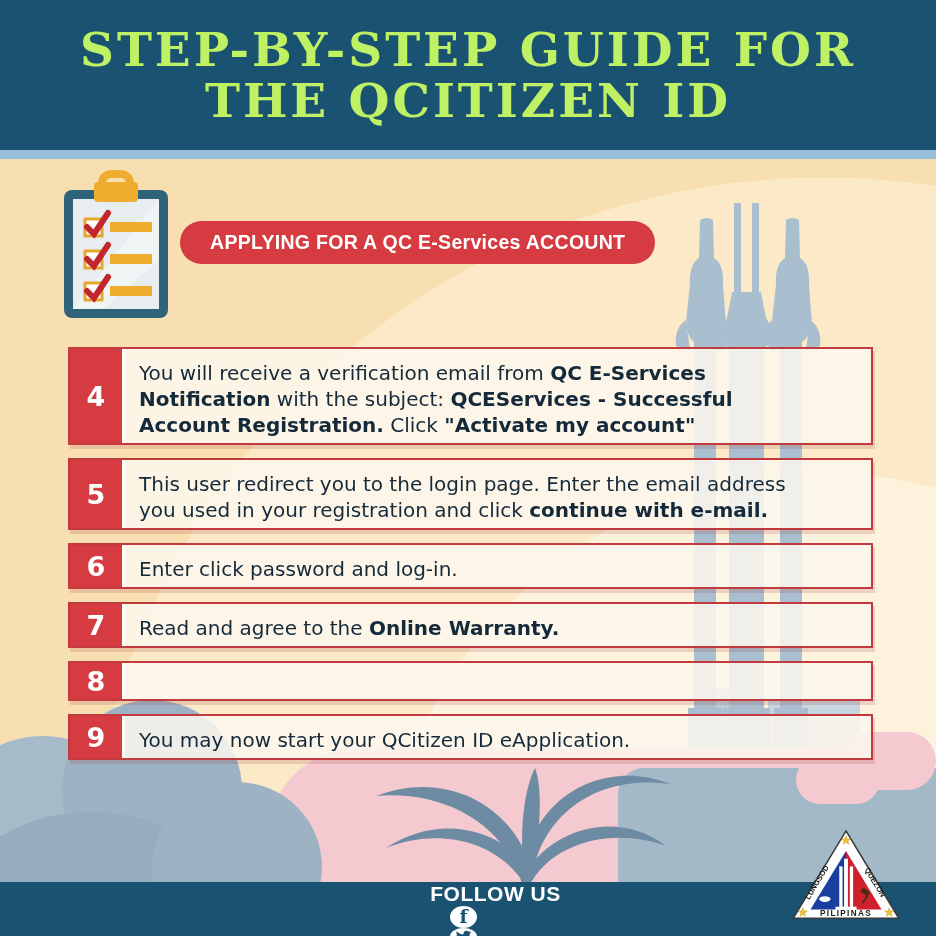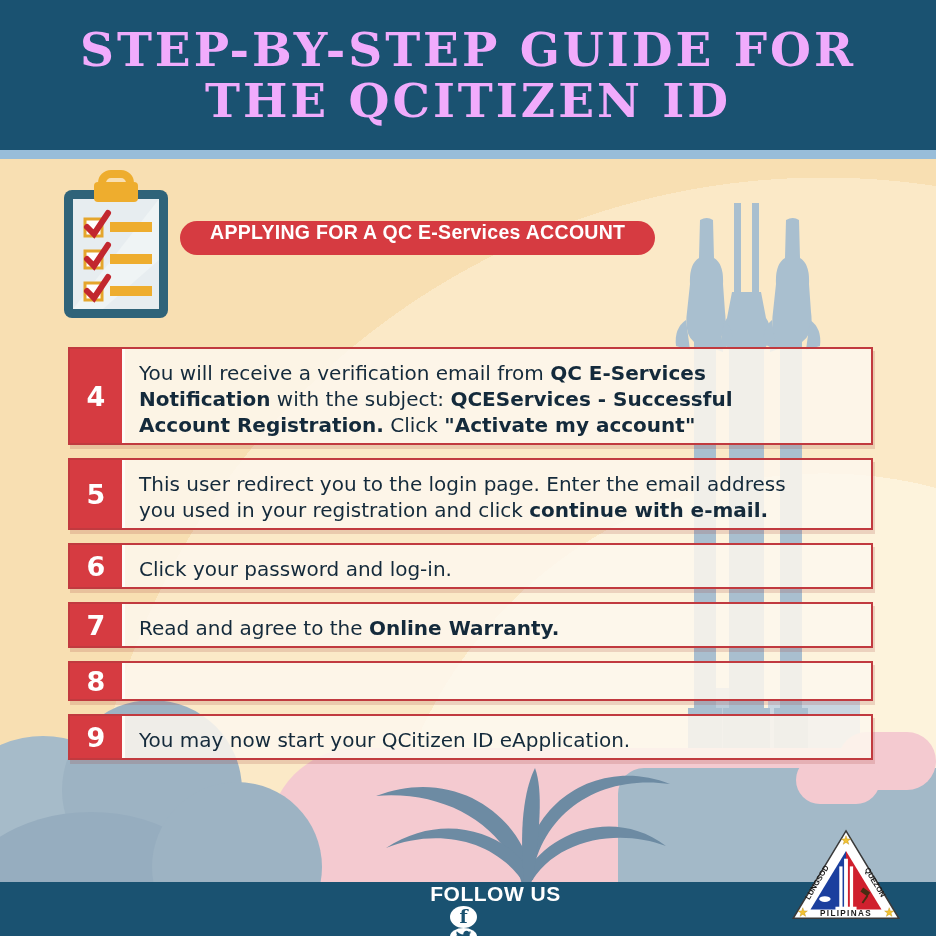--- a/index.html
+++ b/index.html
@@ -18,33 +18,33 @@
   .cloud{position:absolute;border-radius:50%;}
   .pink-blob{position:absolute;background:#f4cad0;}
   .palm{position:absolute;left:298px;top:716px;width:430px;height:176px;}
   
   .header{
     position:absolute;left:0;top:0;width:936px;height:150px;
     background:#1a5271;display:flex;flex-direction:column;
     align-items:center;justify-content:center;z-index:30;
   }
   .header h1{
-    margin:0;color:#f0abfc;font-family:"DejaVu Serif",serif;
+    margin:0;color:#bef264;font-family:"DejaVu Serif",serif;
     font-weight:700;font-size:47px;line-height:51px;letter-spacing:3px;
     text-align:center;
   }
   .header-strip{
     position:absolute;left:0;top:150px;width:936px;height:9px;
     background:#98bdd9;z-index:30;
   }
   
   .clipboard{position:absolute;left:58px;top:170px;width:118px;height:152px;z-index:12;}
   .banner-pill{
-    position:absolute;left:180px;top:221px;height:34px;z-index:12;
-    background:#d63b41;border-radius:22px;display:flex;align-items:flex-start;
+    position:absolute;left:180px;top:221px;height:43px;z-index:12;
+    background:#d63b41;border-radius:22px;display:flex;align-items:center;
     padding:0 30px;color:#fff;font-weight:700;font-size:19.5px;
     font-family:"Liberation Sans",sans-serif;letter-spacing:.3px;white-space:nowrap;
   }
   
   .steps{position:absolute;left:68px;top:347px;width:805px;z-index:10;}
   .step-row{
     display:flex;align-items:stretch;border:2px solid #c13a3f;
     background:rgba(253,247,238,0.86);margin-bottom:13px;
     box-shadow:2px 4px 0 rgba(160,60,58,0.18);min-height:36px;
   }
@@ -172,21 +172,21 @@
     <div class="step-row">
       <div class="step-num">5</div>
       <div class="step-text">
           <p><span>This user redirect you to the login page. Enter the email address you used in your registration and click </span><strong>continue with e-mail.</strong></p>
         </div>
     </div>
 
     <div class="step-row">
       <div class="step-num">6</div>
       <div class="step-text">
-          <p><span>Click your password and log-in.</span></p>
+          <p><span>Enter click password and log-in.</span></p>
         </div>
     </div>
 
     <div class="step-row">
       <div class="step-num">7</div>
       <div class="step-text">
           <p><span>Read and agree to the </span><strong>Online Warranty.</strong></p>
         </div>
     </div>
 

